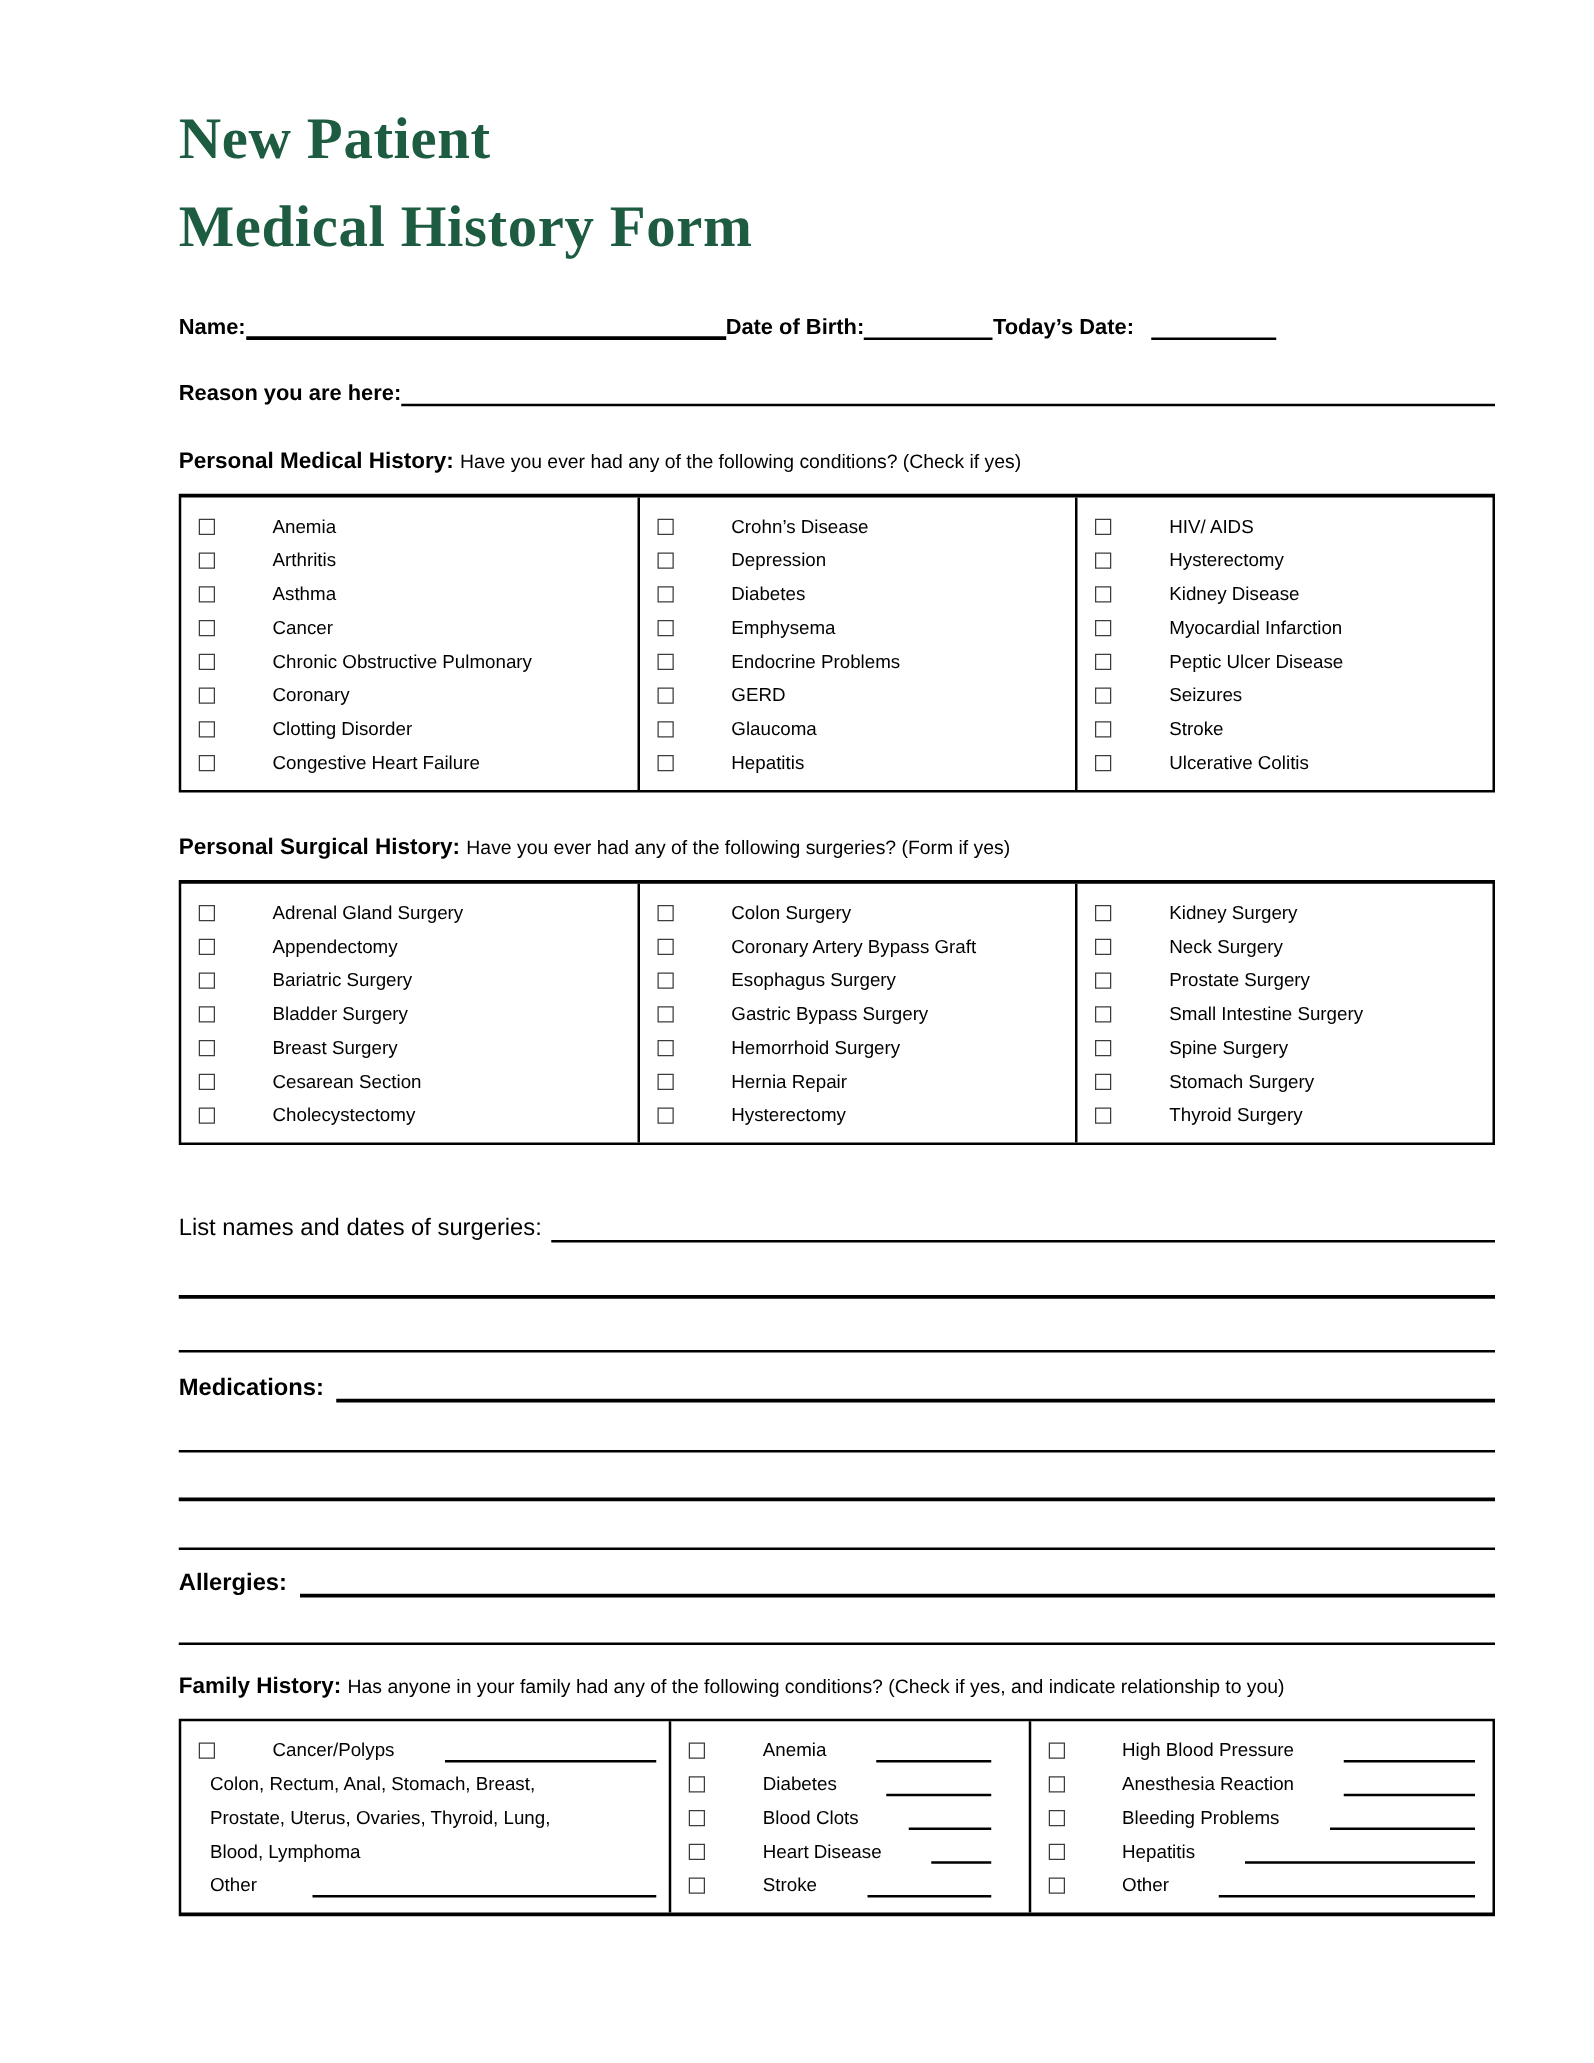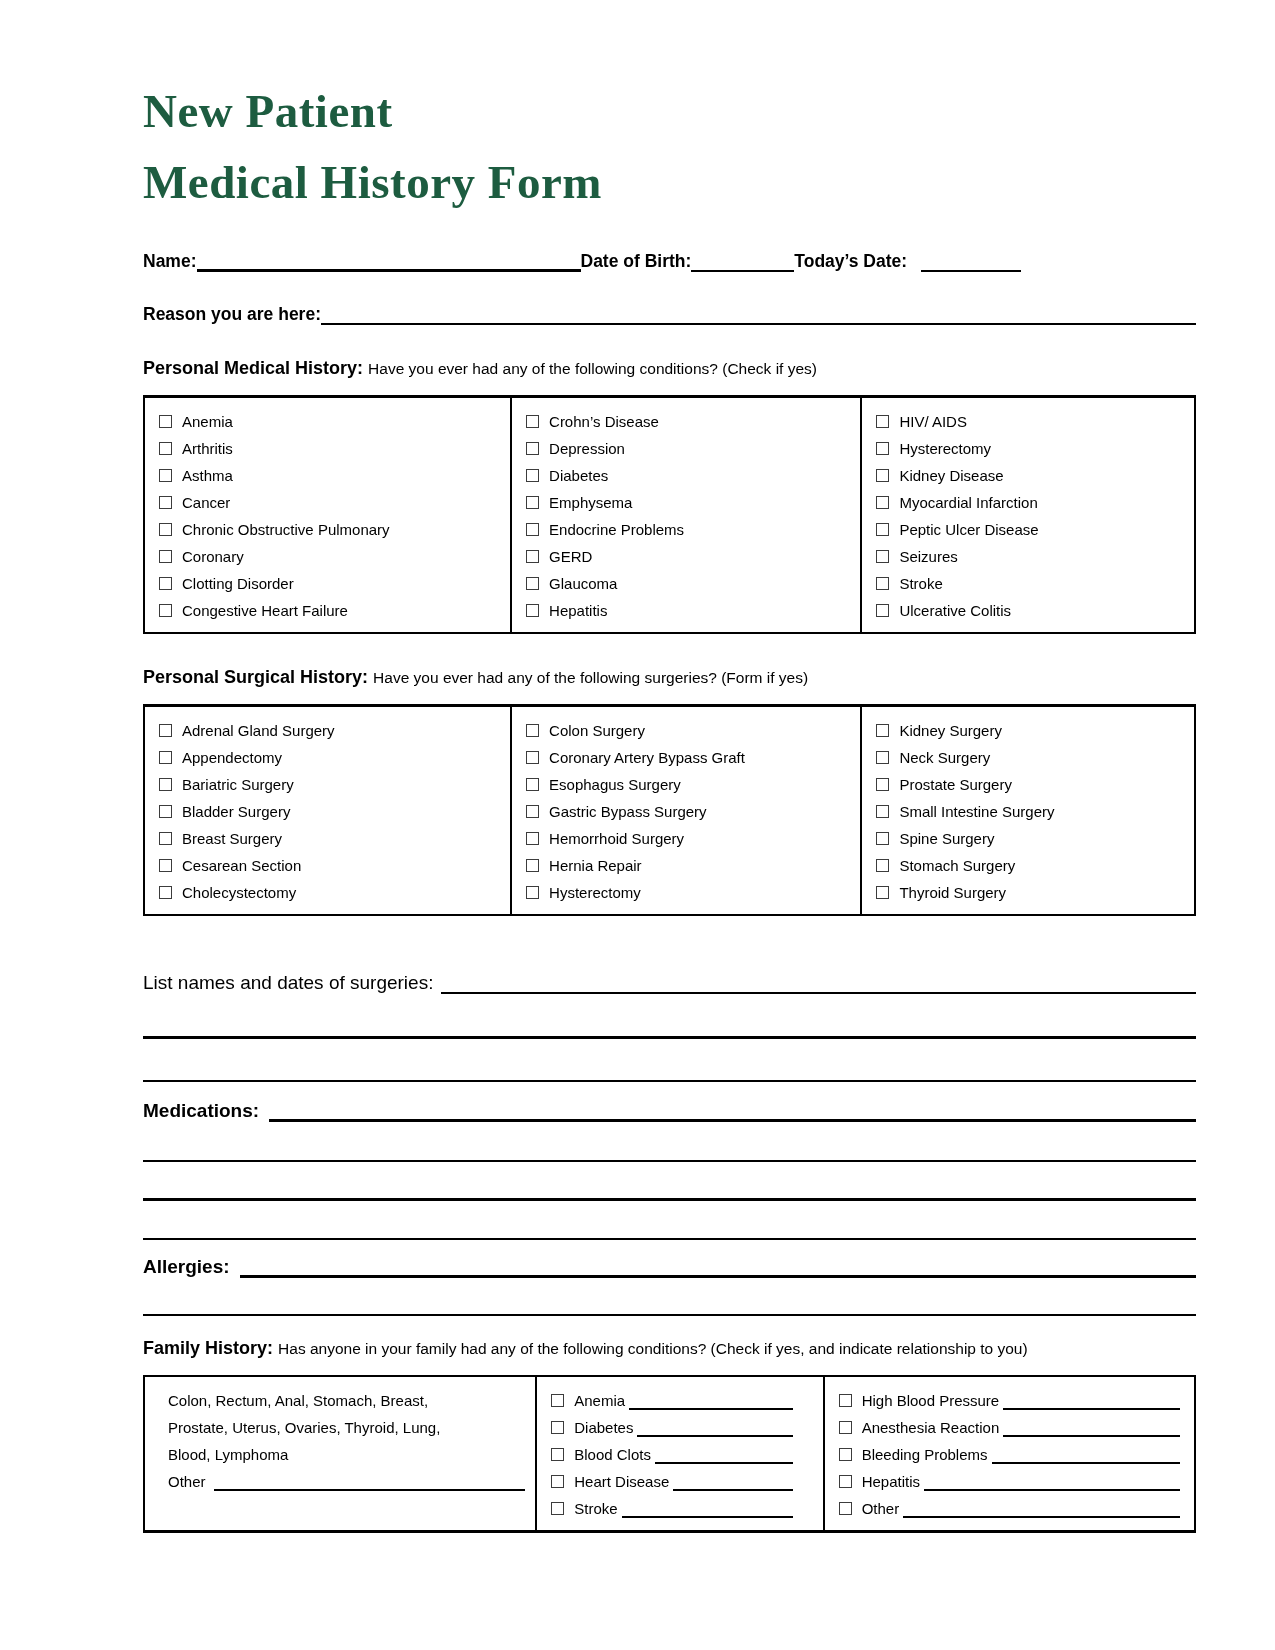--- a/index.html
+++ b/index.html
@@ -35,21 +35,21 @@
   
   .check-table { display:flex; border:2px solid #000; border-top-width:3px; margin-top:16px; }
   .check-table .col { padding:10px 0 8px 14px; }
   .check-table .col + .col { border-left:2px solid #000; }
   .t1 .col:nth-child(1){ width:34.8%; }
   .t1 .col:nth-child(2){ width:33.4%; }
   .t1 .col:nth-child(3){ width:31.8%; }
   .t3 .col:nth-child(1){ width:37.2%; }
   .t3 .col:nth-child(2){ width:27.4%; }
   .t3 .col:nth-child(3){ width:35.4%; }
-  .check-row { display:flex; align-items:center; height:27px; font-size:15px; white-space:nowrap; }
+  .check-row { display:flex; align-items:center; height:27px; font-size:15px; white-space:nowrap;gap:36px; }
   .checkbox { width:13px; height:13px; border:1px solid #3c3c3c; background:#fff; flex:0 0 auto; }
   .check-label { margin-left:10px; }
   .fill-line { flex:1 1 auto; height:18px; border-bottom:2px solid #000; margin-left:4px; }
   .t3 .col:nth-child(2) .fill-line { margin-right:30px; }
   .t3 .col:nth-child(3) .fill-line { margin-right:14px; }
   .fam-detail { height:27px; display:flex; align-items:center; font-size:15px; margin-left:9px; white-space:nowrap; }
   .fam-other { margin-left:9px; }
   .fam-other .fill-line { margin-right:10px; margin-left:8px; }
   .fam-col1 .fill-line { margin-right:10px; }
   .t3 { border-bottom-width:3px; border-top-width:2px; }
@@ -318,20 +318,25 @@
   </div>
   <div class="hline mt36"></div>
 
   <div class="section-heading mt22" style="margin-top:22px;">
     <span>Family History:</span>
     <span class="sub">Has anyone in your family had any of the following conditions? (Check if yes, and indicate relationship to you)</span>
   </div>
 
   <div class="check-table t3">
     <div class="col fam-col1">
+      <div class="check-row">
+        <span class="checkbox"></span>
+        <span class="check-label">Cancer/Polyps</span>
+        <span class="fill-line"></span>
+      </div>
       <div class="fam-detail">Colon, Rectum, Anal, Stomach, Breast,</div>
       <div class="fam-detail">Prostate, Uterus, Ovaries, Thyroid, Lung,</div>
       <div class="fam-detail">Blood, Lymphoma</div>
       <div class="check-row fam-other">
         <span>Other</span>
         <span class="fill-line"></span>
       </div>
     </div>
     <div class="col">
         <div class="check-row">

